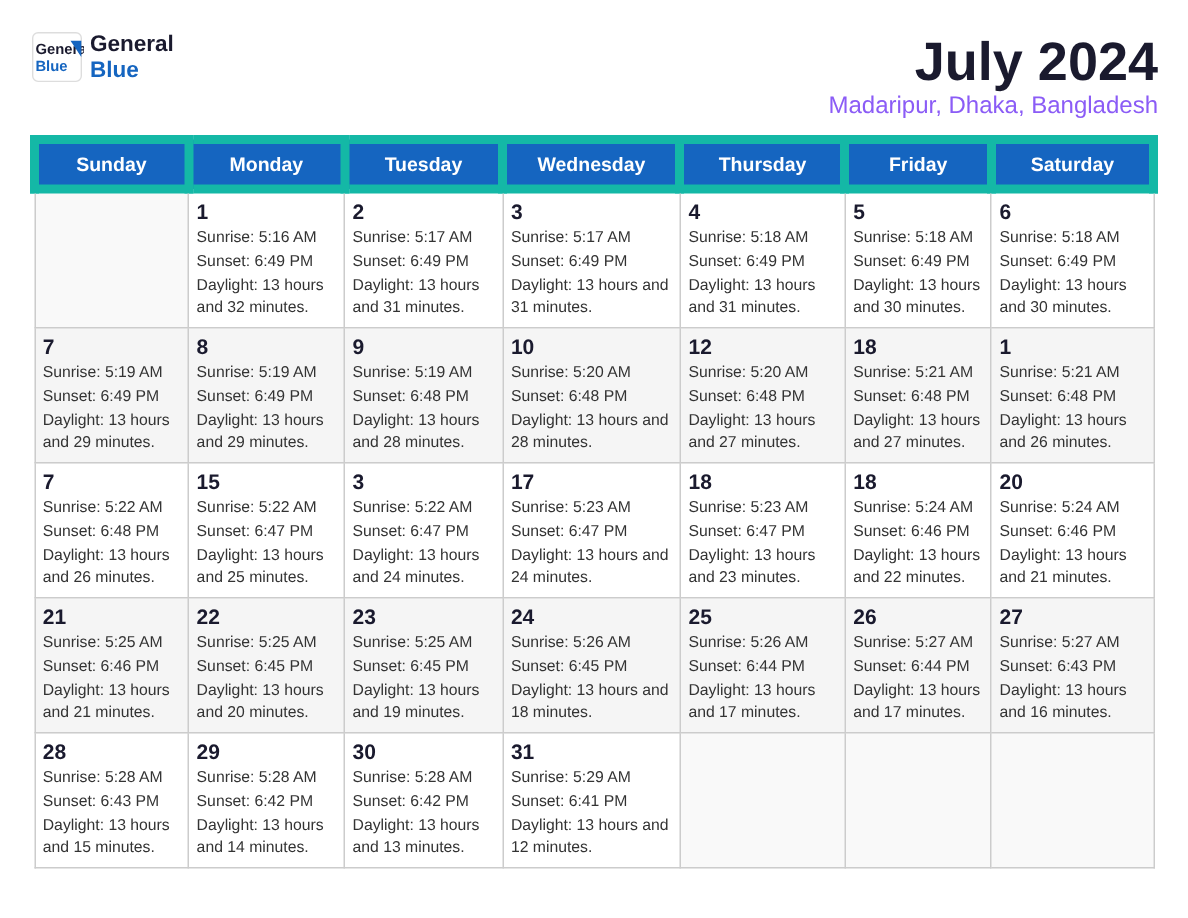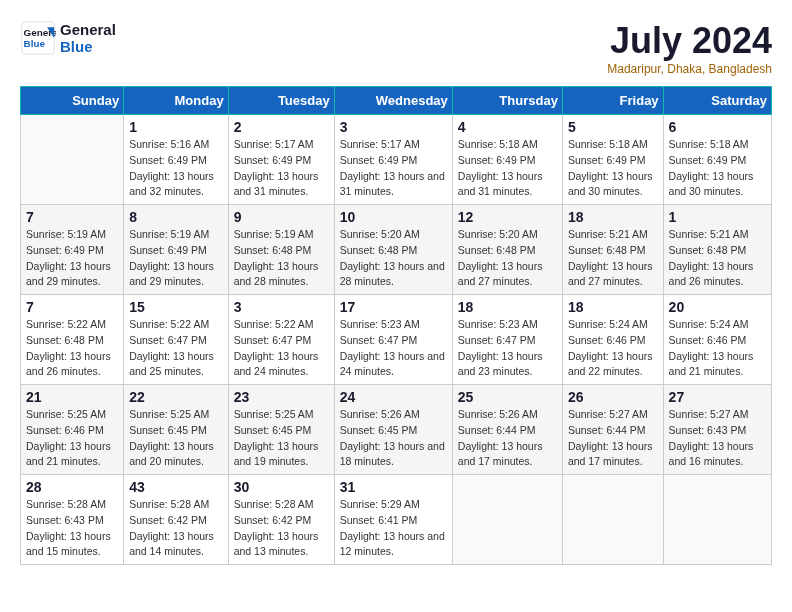--- a/index.html
+++ b/index.html
@@ -27,39 +27,39 @@
     }
     .title-section {
       text-align: right;
     }
     .month-year {
       font-size: 36px;
       font-weight: bold;
       color: #1a1a2e;
     }
     .location {
-      font-size: 12px;
-      color: #a16207;
+      font-size: 16px;
+      color: #8b5cf6;
       text-align: right;
     }
     table {
       width: 100%;
       border-collapse: collapse;
       font-size: 11px;
     }
     thead tr {
       background: #1565c0;
       color: white;
     }
     thead th {
       padding: 6px 4px;
-      text-align: right;
+      text-align: center;
       font-size: 13px;
       font-weight: bold;
-      border: 1px solid #14b8a6;
+      border: 6px solid #14b8a6;
     }
     tbody tr {
       vertical-align: top;
     }
     tbody td {
       border: 1px solid #ccc;
       padding: 4px 5px;
       min-height: 80px;
       height: 90px;
     }
@@ -233,21 +233,21 @@
           <span class="day-num">27</span>
           <div class="day-info">Sunrise: 5:27 AM<br>Sunset: 6:43 PM<br>Daylight: 13 hours and 16 minutes.</div>
         </td>
       </tr>
       <tr>
         <td>
           <span class="day-num">28</span>
           <div class="day-info">Sunrise: 5:28 AM<br>Sunset: 6:43 PM<br>Daylight: 13 hours and 15 minutes.</div>
         </td>
         <td>
-          <span class="day-num">43</span>
+          <span class="day-num">29</span>
           <div class="day-info">Sunrise: 5:28 AM<br>Sunset: 6:42 PM<br>Daylight: 13 hours and 14 minutes.</div>
         </td>
         <td>
           <span class="day-num">30</span>
           <div class="day-info">Sunrise: 5:28 AM<br>Sunset: 6:42 PM<br>Daylight: 13 hours and 13 minutes.</div>
         </td>
         <td>
           <span class="day-num">31</span>
           <div class="day-info">Sunrise: 5:29 AM<br>Sunset: 6:41 PM<br>Daylight: 13 hours and 12 minutes.</div>
         </td>

